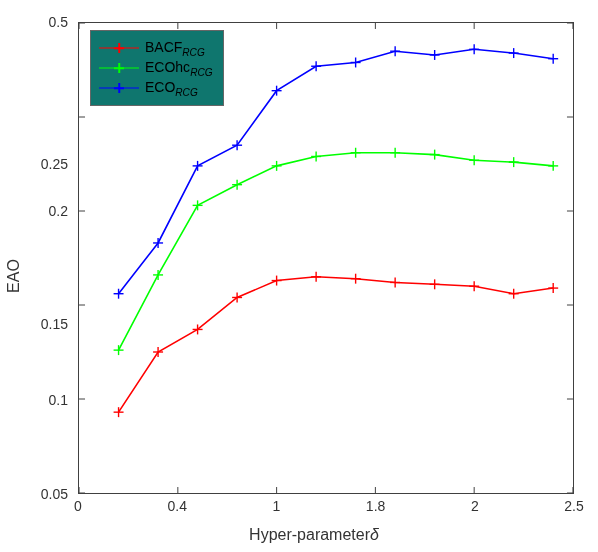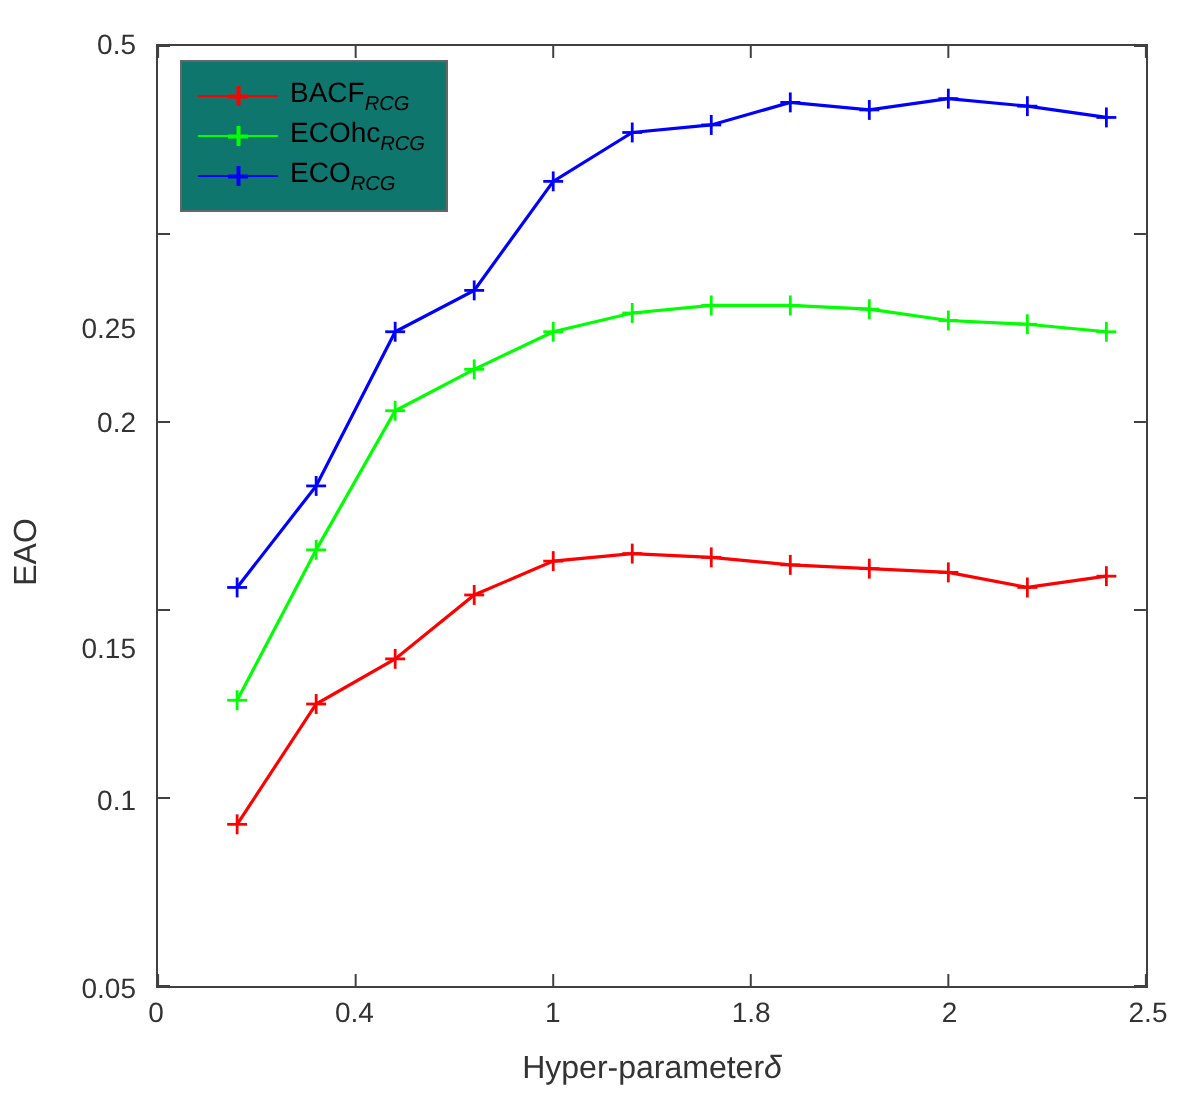--- a/index.html
+++ b/index.html
@@ -28,21 +28,21 @@
     position: absolute;
     left: 14px;
     top: 50%;
     transform: translate(-50%, -50%) rotate(-90deg);
     font-size: 16px;
     color: #333333;
     white-space: nowrap;
   }
   .xlabel {
     position: absolute;
-    left: 326px;
+    left: 314px;
     top: 526px;
     transform: translateX(-50%);
     font-size: 16px;
     color: #333333;
     white-space: nowrap;
   }
   .tick-x, .tick-y {
     position: absolute;
     font-size: 14px;
     color: #333333;

